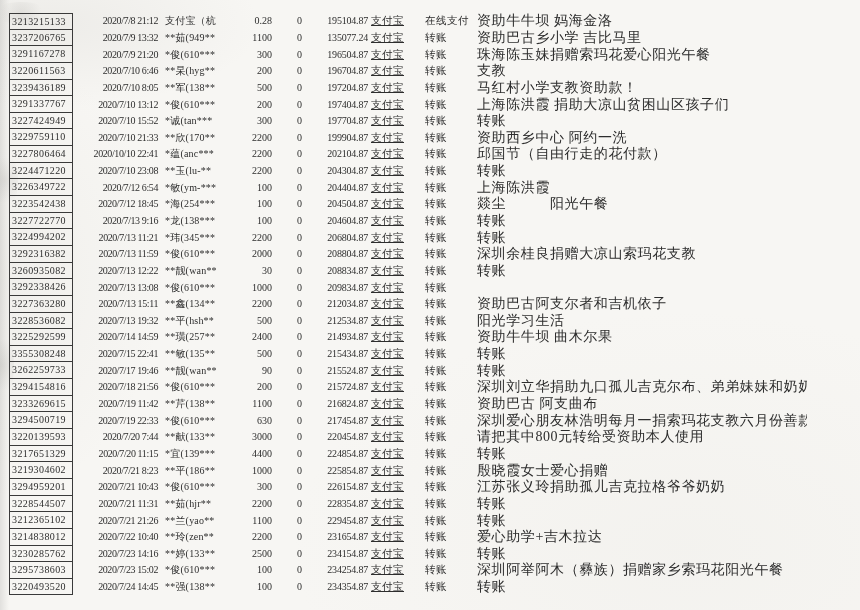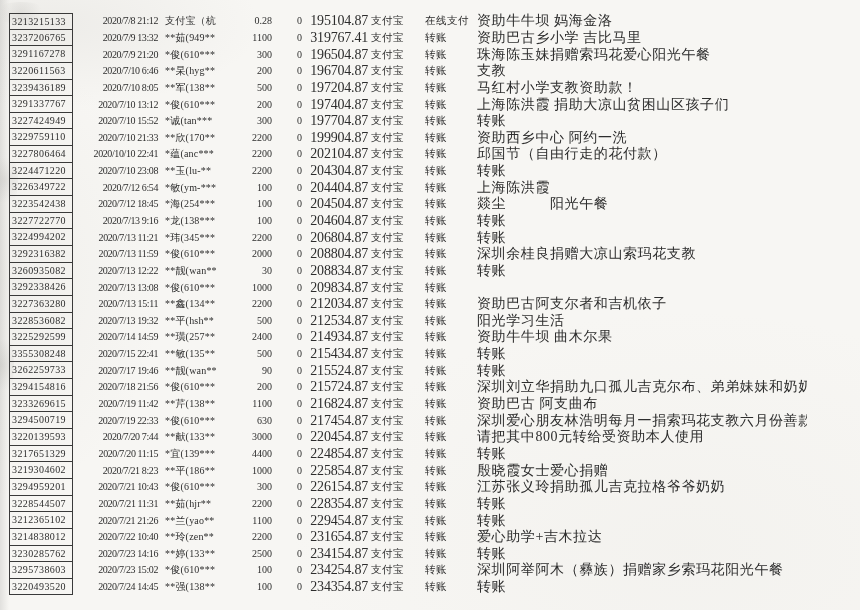--- a/index.html
+++ b/index.html
@@ -43,22 +43,22 @@
     box-sizing:border-box;height:100%;
     border:1px solid #3a3a3a;border-bottom-width:1.5px;
     padding:0 1px 0 2px;
     font-size:10px;line-height:15px;letter-spacing:0.4px;
   }
   .row:nth-child(n+2) .c-id{border-top:none;}
   .c-date{text-align:right;font-size:10px;letter-spacing:-0.4px;padding-right:3px;}
   .c-payer{padding-left:4px;font-size:10px;letter-spacing:0.2px;}
   .c-amount{text-align:right;font-size:10px;}
   .c-fee{text-align:right;font-size:10px;padding-right:3px;}
-  .c-balance{text-align:right;font-size:14px;letter-spacing:-0.2px;}
-  .c-platform{padding-left:3px;font-size:10.5px;letter-spacing:0.5px;}
+  .c-balance{text-align:right;font-size:10px;letter-spacing:-0.2px;}
+  .c-platform{padding-left:3px;font-size:10.5px;letter-spacing:0.5px;text-decoration:underline;}
   .c-method{font-size:10.5px;letter-spacing:0.5px;}
   .c-note{font-size:14px;letter-spacing:0.6px;}
 </style>
 </head>
 <body>
 
 <div class="page">
   <div class="edge-shadow"></div>
   <div class="smudge s1"></div>
   <div class="smudge s2"></div>
@@ -74,21 +74,21 @@
         <div class="cell c-platform">支付宝</div>
         <div class="cell c-method">在线支付</div>
         <div class="cell c-note">资助牛牛坝 妈海金洛</div>
       </div>
       <div class="row">
         <div class="cell c-id">3237206765</div>
         <div class="cell c-date">2020/7/9 13:32</div>
         <div class="cell c-payer">**茹(949**</div>
         <div class="cell c-amount">1100</div>
         <div class="cell c-fee">0</div>
-        <div class="cell c-balance">319767.41</div>
+        <div class="cell c-balance">135077.24</div>
         <div class="cell c-platform">支付宝</div>
         <div class="cell c-method">转账</div>
         <div class="cell c-note">资助巴古乡小学 吉比马里</div>
       </div>
       <div class="row">
         <div class="cell c-id">3291167278</div>
         <div class="cell c-date">2020/7/9 21:20</div>
         <div class="cell c-payer">*俊(610***</div>
         <div class="cell c-amount">300</div>
         <div class="cell c-fee">0</div>

